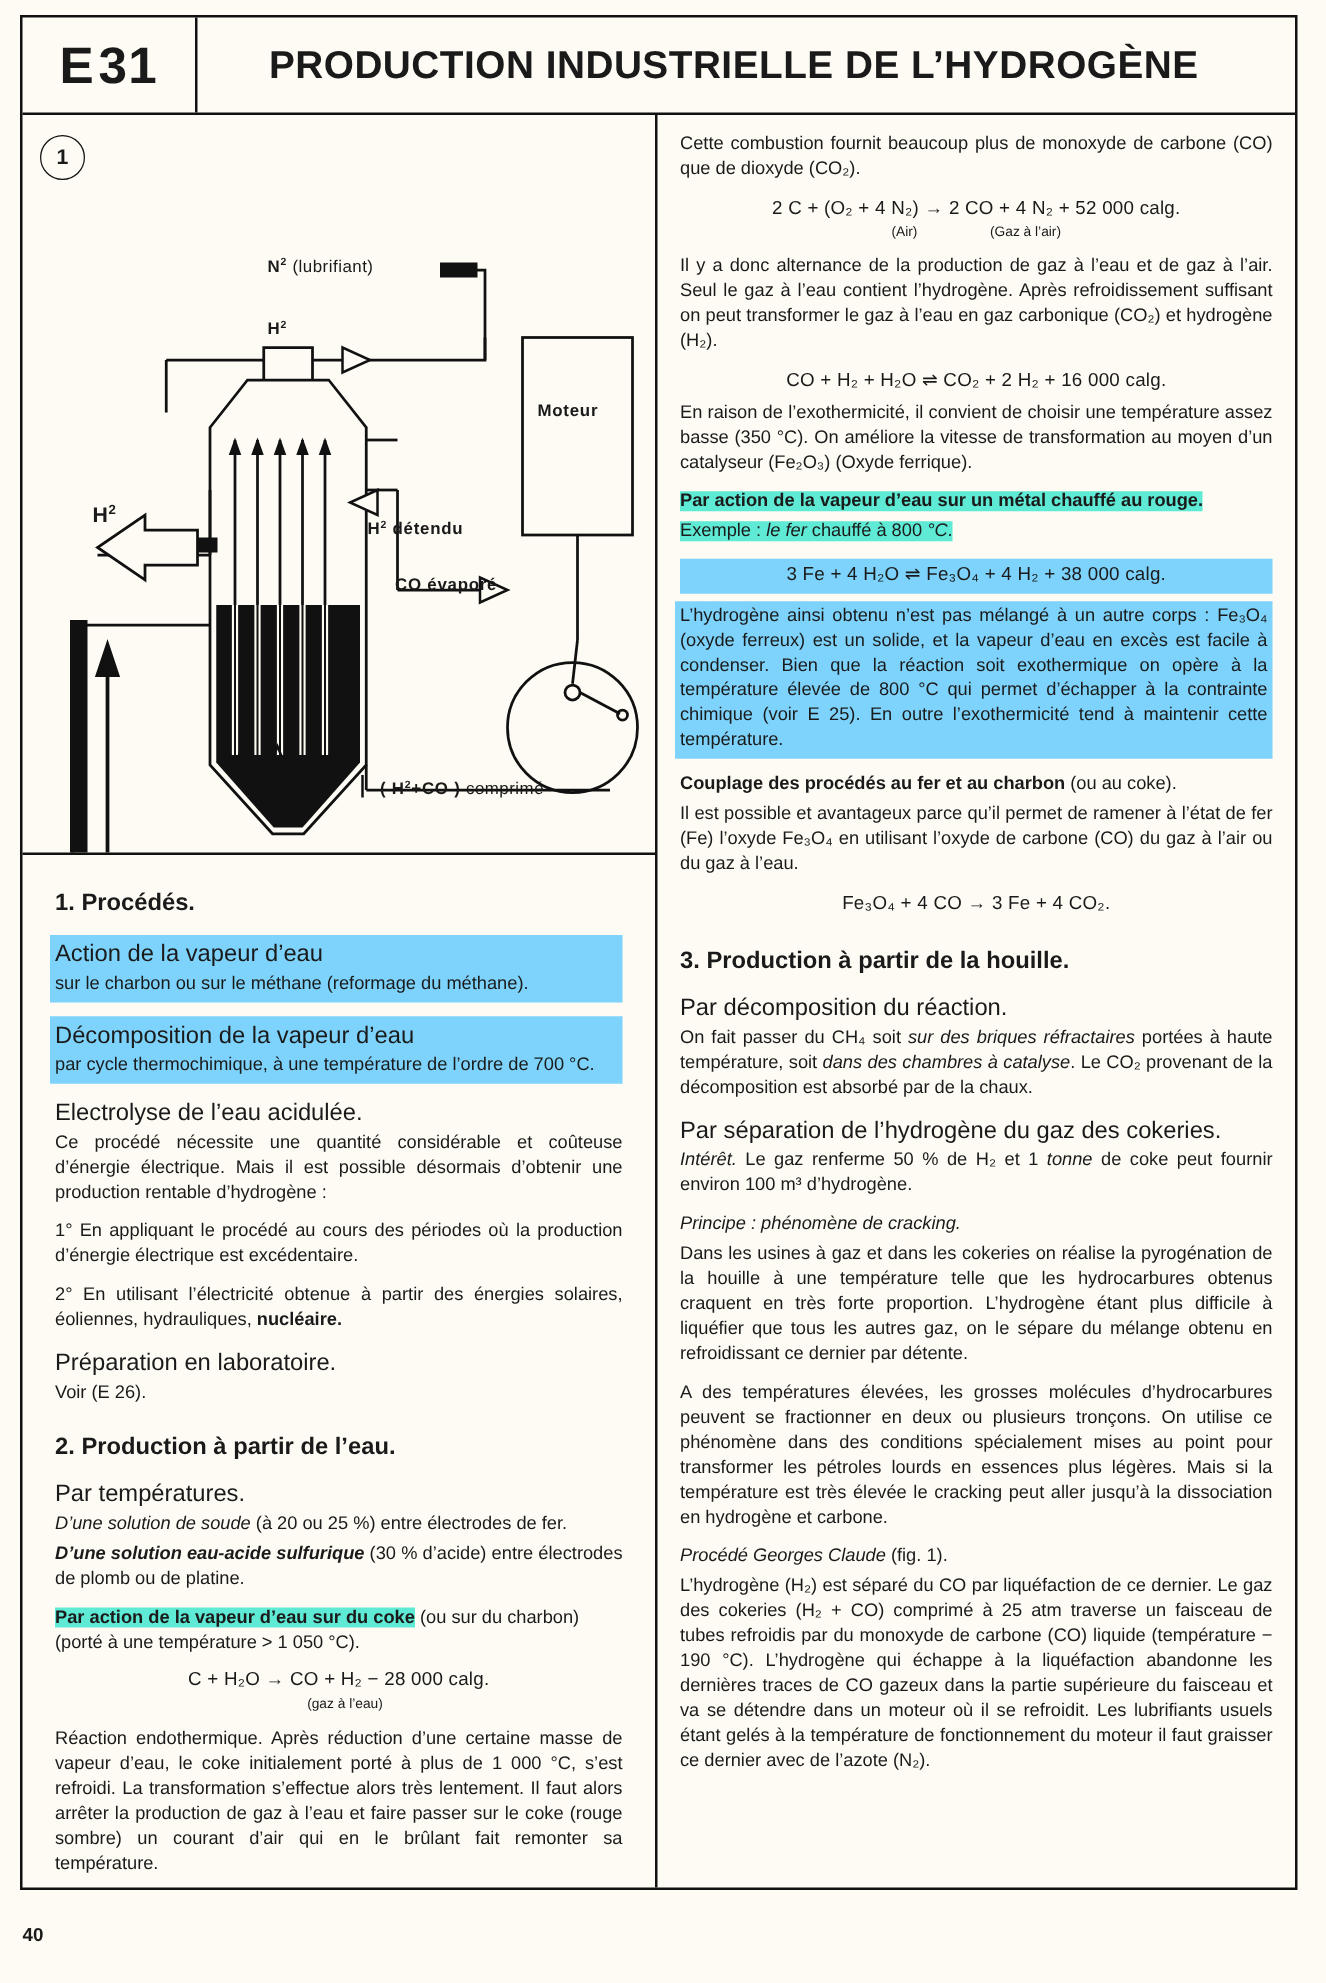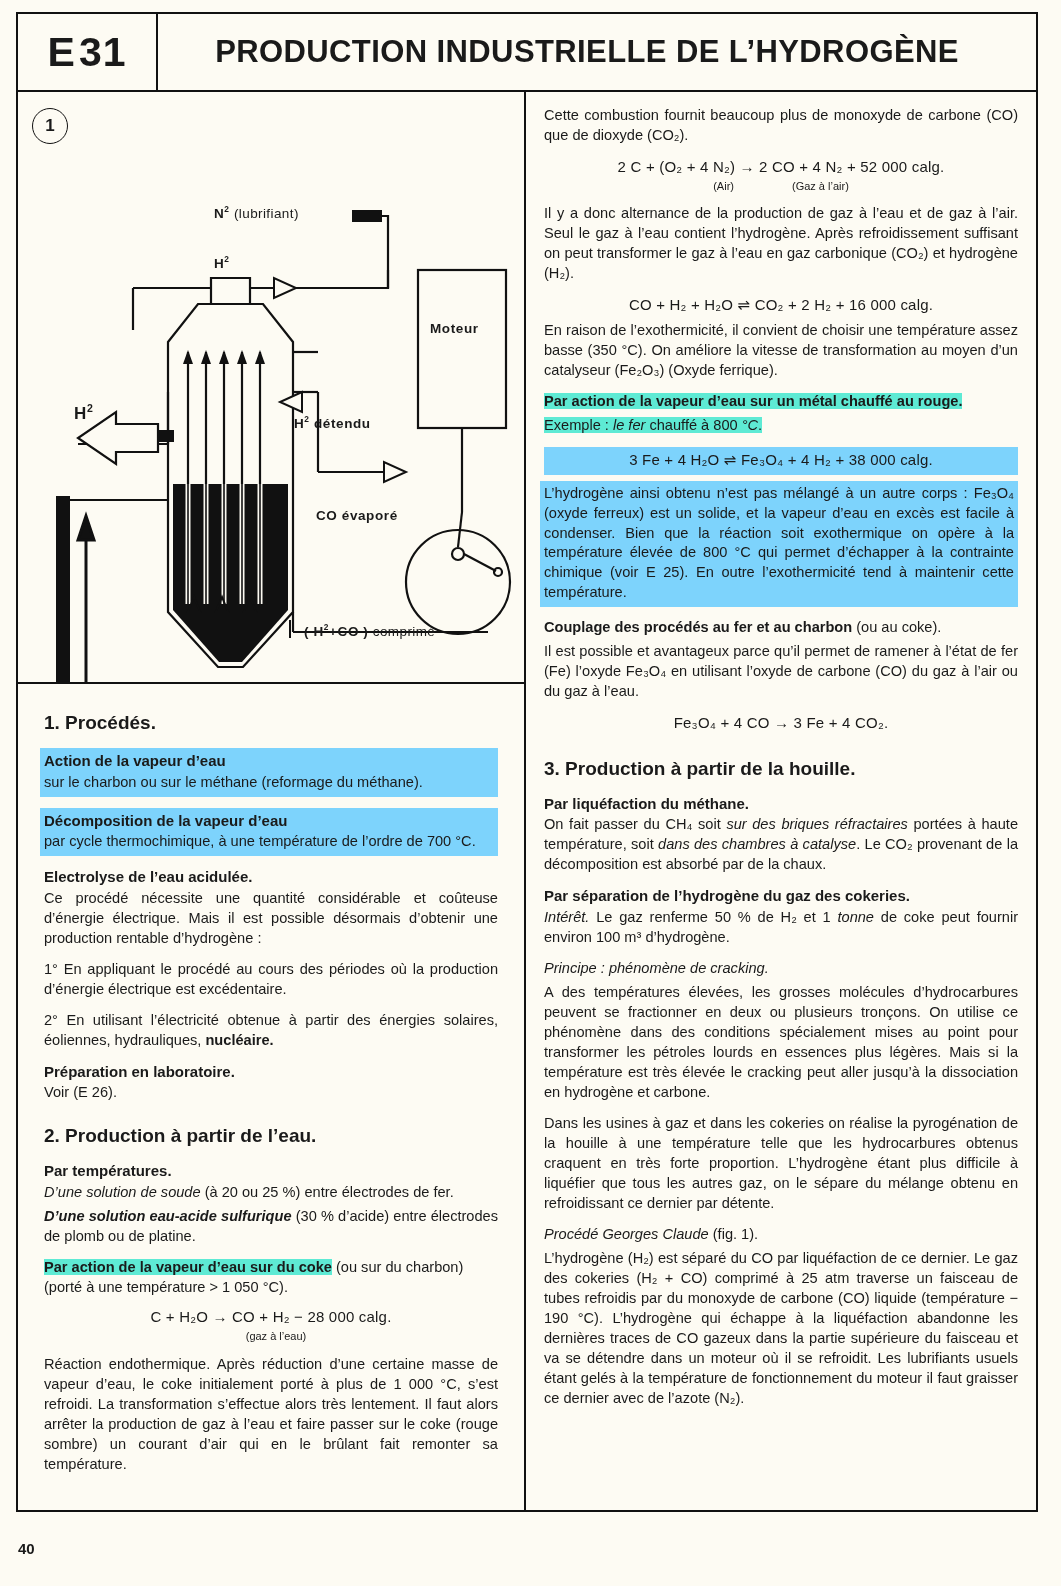--- a/index.html
+++ b/index.html
@@ -131,22 +131,22 @@
   }
   .left-text {
     padding: 22px 26px 0 26px;
   }
   h2.section {
     font-size: 19px;
     font-weight: 700;
     margin: 4px 0 12px 0;
   }
   h3.sub {
-    font-size: 15px;
-    font-weight: 700;
+    font-size: 19px;
+    font-weight: 400;
     margin: 0 0 1px 0;
   }
   p { margin: 0 0 11px 0; }
   p.tight { margin-bottom: 4px; }
   .hl {
     background: #5eead4;
     box-decoration-break: clone;
     -webkit-box-decoration-break: clone;
   }
   .blk-hl {
@@ -319,21 +319,21 @@
           <div class="fig-label" style="left:196px; top:162px;">
             <span>H</span><sup class="fs">2</sup>
           </div>
           <div class="fig-label" style="left:412px; top:229px;">Moteur</div>
           <div class="fig-label" style="left:56px; top:310px; font-size:17px;">
             <span>H</span><sup class="fs">2</sup>
           </div>
           <div class="fig-label" style="left:276px; top:322px;">
             <span>H</span><sup class="fs">2</sup> <span>détendu</span>
           </div>
-          <div class="fig-label" style="left:298px; top:368px;margin-top:48px;">CO  évaporé</div>
+          <div class="fig-label" style="left:298px; top:368px;">CO  évaporé</div>
           <div class="fig-label" style="left:286px; top:530px;">
             ( H<sup class="fs">2</sup>+CO )&nbsp;<span class="reg">comprimé</span>
           </div>
 
         </div>
 
         <div class="left-text txt">
           <h2 class="section">1.  Procédés.</h2>
 
           <div class="blk-hl">
@@ -394,30 +394,30 @@
           <span>L’hydrogène ainsi obtenu n’est pas mélangé à un autre corps : Fe₃O₄ (oxyde ferreux) est un solide, et la vapeur d’eau en excès est facile à condenser. Bien que la réaction soit exothermique on opère à la température élevée de 800 °C qui permet d’échapper à la contrainte chimique (voir E 25). En outre l’exothermicité tend à maintenir cette température.</span>
         </div>
 
         <p class="tight"><span class="bold">Couplage des procédés au fer et au charbon</span><span> (ou au coke).</span></p>
         <p>Il est possible et avantageux parce qu’il permet de ramener à l’état de fer (Fe) l’oxyde Fe₃O₄ en utilisant l’oxyde de carbone (CO) du gaz à l’air ou du gaz à l’eau.</p>
 
         <div class="eq">Fe₃O₄  +  4 CO   →   3 Fe  +  4 CO₂.</div>
 
         <h2 class="section" style="margin-top:22px;">3.  Production à partir de la houille.</h2>
 
-        <h3 class="sub">Par liquéfaction du méthane.</h3>
+        <h3 class="sub">Par décomposition du réaction.</h3>
         <p><span>On fait passer du CH₄ soit </span><span class="italic">sur des briques réfractaires</span><span> portées à haute température, soit </span><span class="italic">dans des chambres à catalyse</span><span>. Le CO₂ provenant de la décomposition est absorbé par de la chaux.</span></p>
 
         <h3 class="sub">Par séparation de l’hydrogène du gaz des cokeries.</h3>
         <p><span class="italic">Intérêt.</span><span> Le gaz renferme 50 % de H₂ et 1 </span><span class="italic">tonne</span><span> de coke peut fournir environ 100 m³ d’hydrogène.</span></p>
 
         <p class="tight italic">Principe : phénomène de cracking.</p>
+        <p>Dans les usines à gaz et dans les cokeries on réalise la pyrogénation de la houille à une température telle que les hydrocarbures obtenus craquent en très forte proportion. L’hydrogène étant plus difficile à liquéfier que tous les autres gaz, on le sépare du mélange obtenu en refroidissant ce dernier par détente.</p>
+
         <p>A des températures élevées, les grosses molécules d’hydrocarbures peuvent se fractionner en deux ou plusieurs tronçons. On utilise ce phénomène dans des conditions spécialement mises au point pour transformer les pétroles lourds en essences plus légères. Mais si la température est très élevée le cracking peut aller jusqu’à la dissociation en hydrogène et carbone.</p>
-
-        <p>Dans les usines à gaz et dans les cokeries on réalise la pyrogénation de la houille à une température telle que les hydrocarbures obtenus craquent en très forte proportion. L’hydrogène étant plus difficile à liquéfier que tous les autres gaz, on le sépare du mélange obtenu en refroidissant ce dernier par détente.</p>
 
         <p class="tight"><span class="italic">Procédé Georges Claude</span><span> (fig. 1).</span></p>
         <p>L’hydrogène (H₂) est séparé du CO par liquéfaction de ce dernier. Le gaz des cokeries (H₂ + CO) comprimé à 25 atm traverse un faisceau de tubes refroidis par du monoxyde de carbone (CO) liquide (température − 190 °C). L’hydrogène qui échappe à la liquéfaction abandonne les dernières traces de CO gazeux dans la partie supérieure du faisceau et va se détendre dans un moteur où il se refroidit. Les lubrifiants usuels étant gelés à la température de fonctionnement du moteur il faut graisser ce dernier avec de l’azote (N₂).</p>
       </div>
     </div>
   </div>
 
   <div class="footer-page">40</div>
 </div>
 

